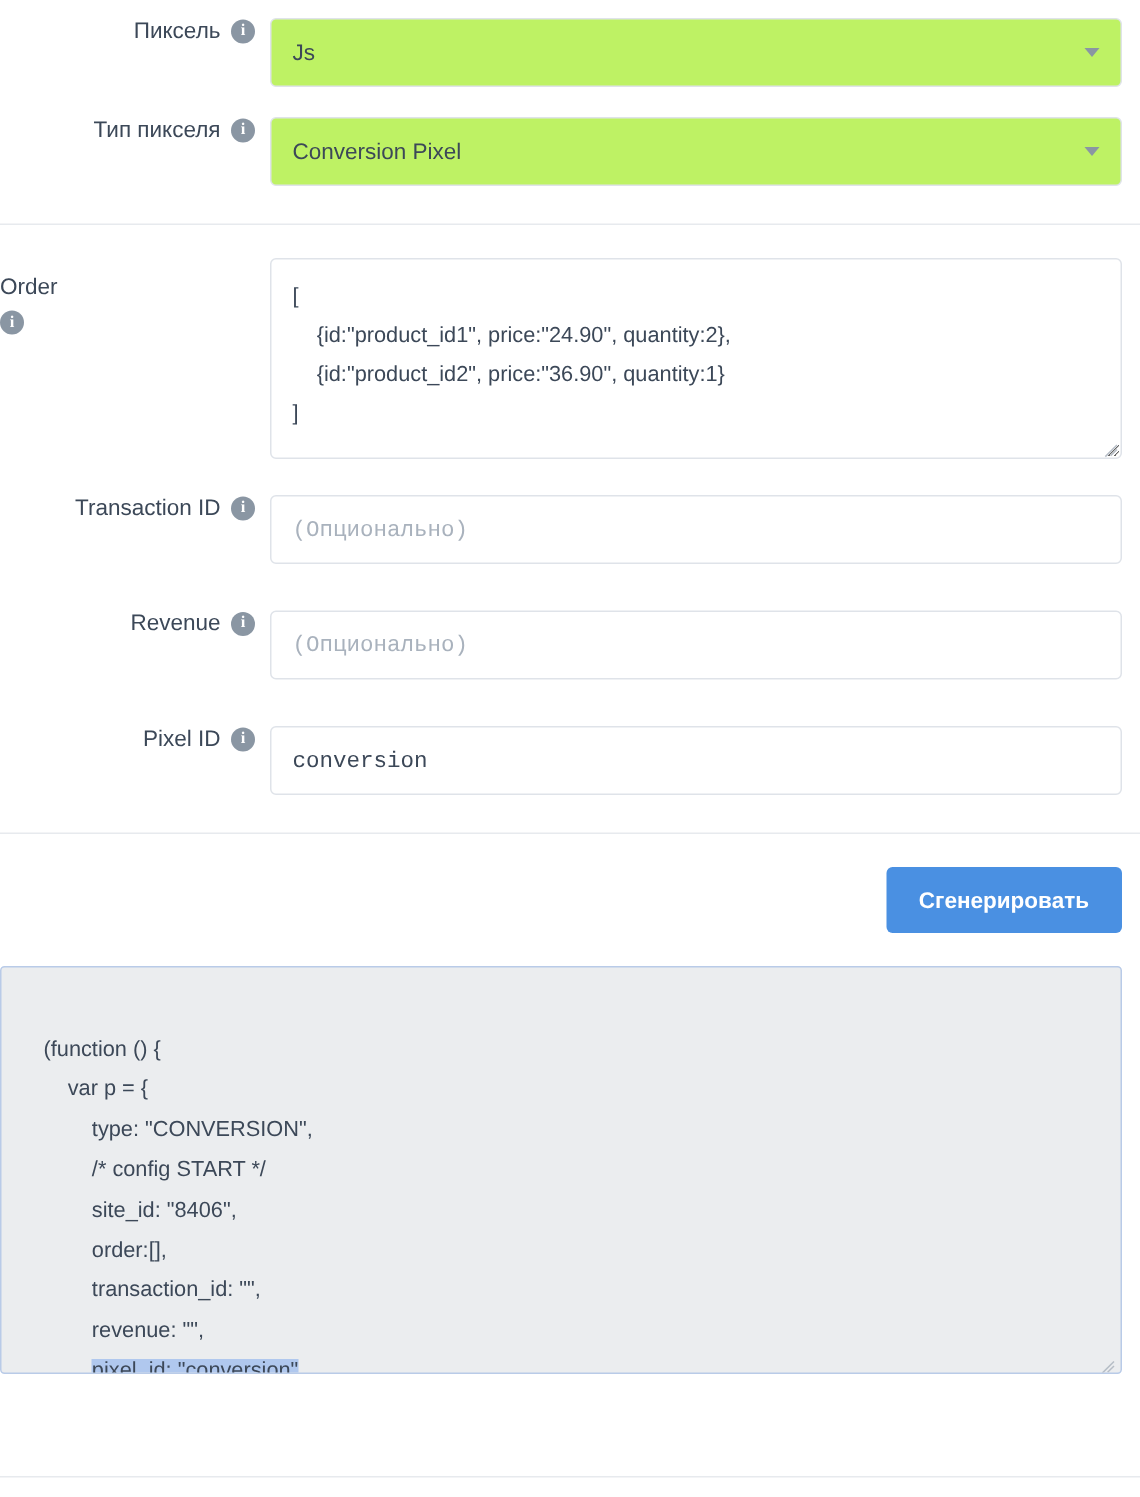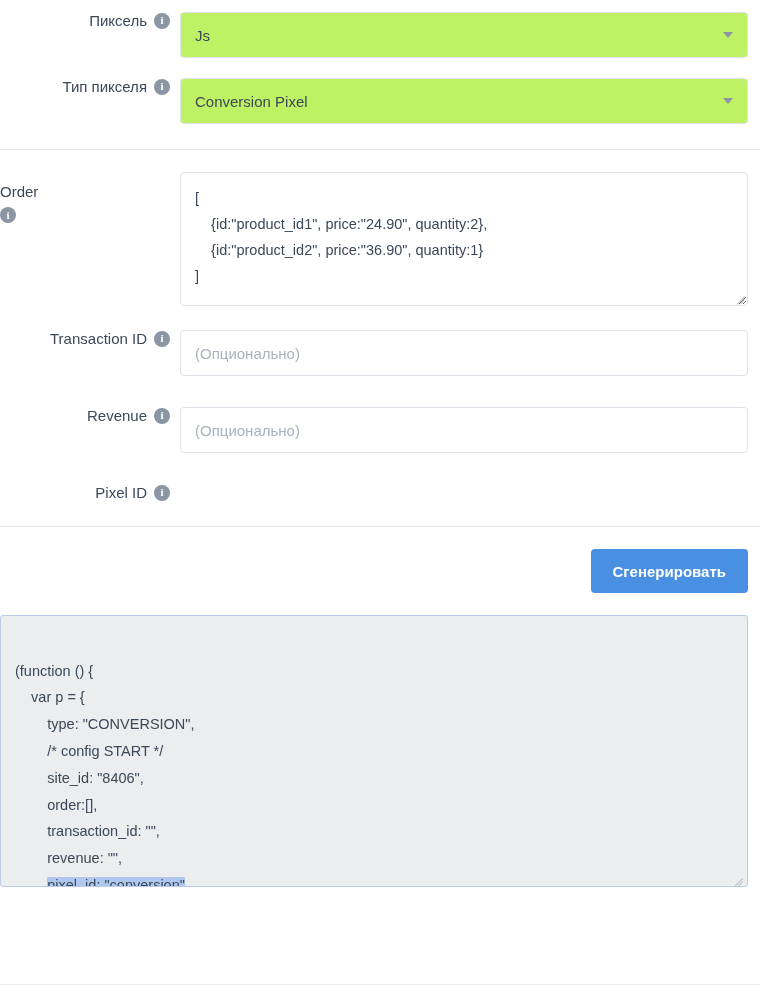--- a/index.html
+++ b/index.html
@@ -90,21 +90,21 @@
   .text-input {
     width: 100%;
     height: 46px;
     border: 1px solid #dfe3e9;
     border-radius: 4px;
     background: #ffffff;
     padding: 0 14px;
     box-sizing: border-box;
     font-size: 15px;
     color: #3c4858;
-    font-family: Liberation Sans, sans-serif;
+    font-family: Liberation Mono, monospace;
     outline: none;
   }
   .text-input::placeholder {
     color: #a9b2bd;
   }
 
   .code-area {
     width: 100%;
     border: 1px solid #dfe3e9;
     border-radius: 4px;
@@ -174,21 +174,21 @@
     border-radius: 3px;
     background: #ebedef;
     box-sizing: border-box;
     font-size: 14.5px;
     line-height: 26.8px;
     color: #3c4858;
     font-family: "Liberation Sans", sans-serif;
     white-space: pre;
     overflow: hidden;
     position: relative;
-    padding: 0 14px;
+    padding: 0 28px;
   }
 
   .code-scroll {
     position: relative;
     top: -12px;
   }
 
   .hl {
     background: #b0c8ee;
   }
@@ -269,20 +269,23 @@
     </div>
     <div class="field-cell">
       <input class="text-input" type="text" placeholder="(Опционально)" style="">
     </div>
   </div>
 
   <div class="form-row" style="padding-top:31px;">
     <div class="label-cell">
       <span class="label-text">Pixel ID</span>
       <span class="info-icon">i</span>
+    </div>
+    <div class="field-cell">
+      <input class="text-input" type="text" value="conversion" style="">
     </div>
   </div>
 
   <div style="height:25px;"></div>
   <div class="divider"></div>
 
   <div style="display:flex; justify-content:flex-end; padding:22px 12px 0 0;">
     <button class="btn-primary">Сгенерировать</button>
   </div>
 

